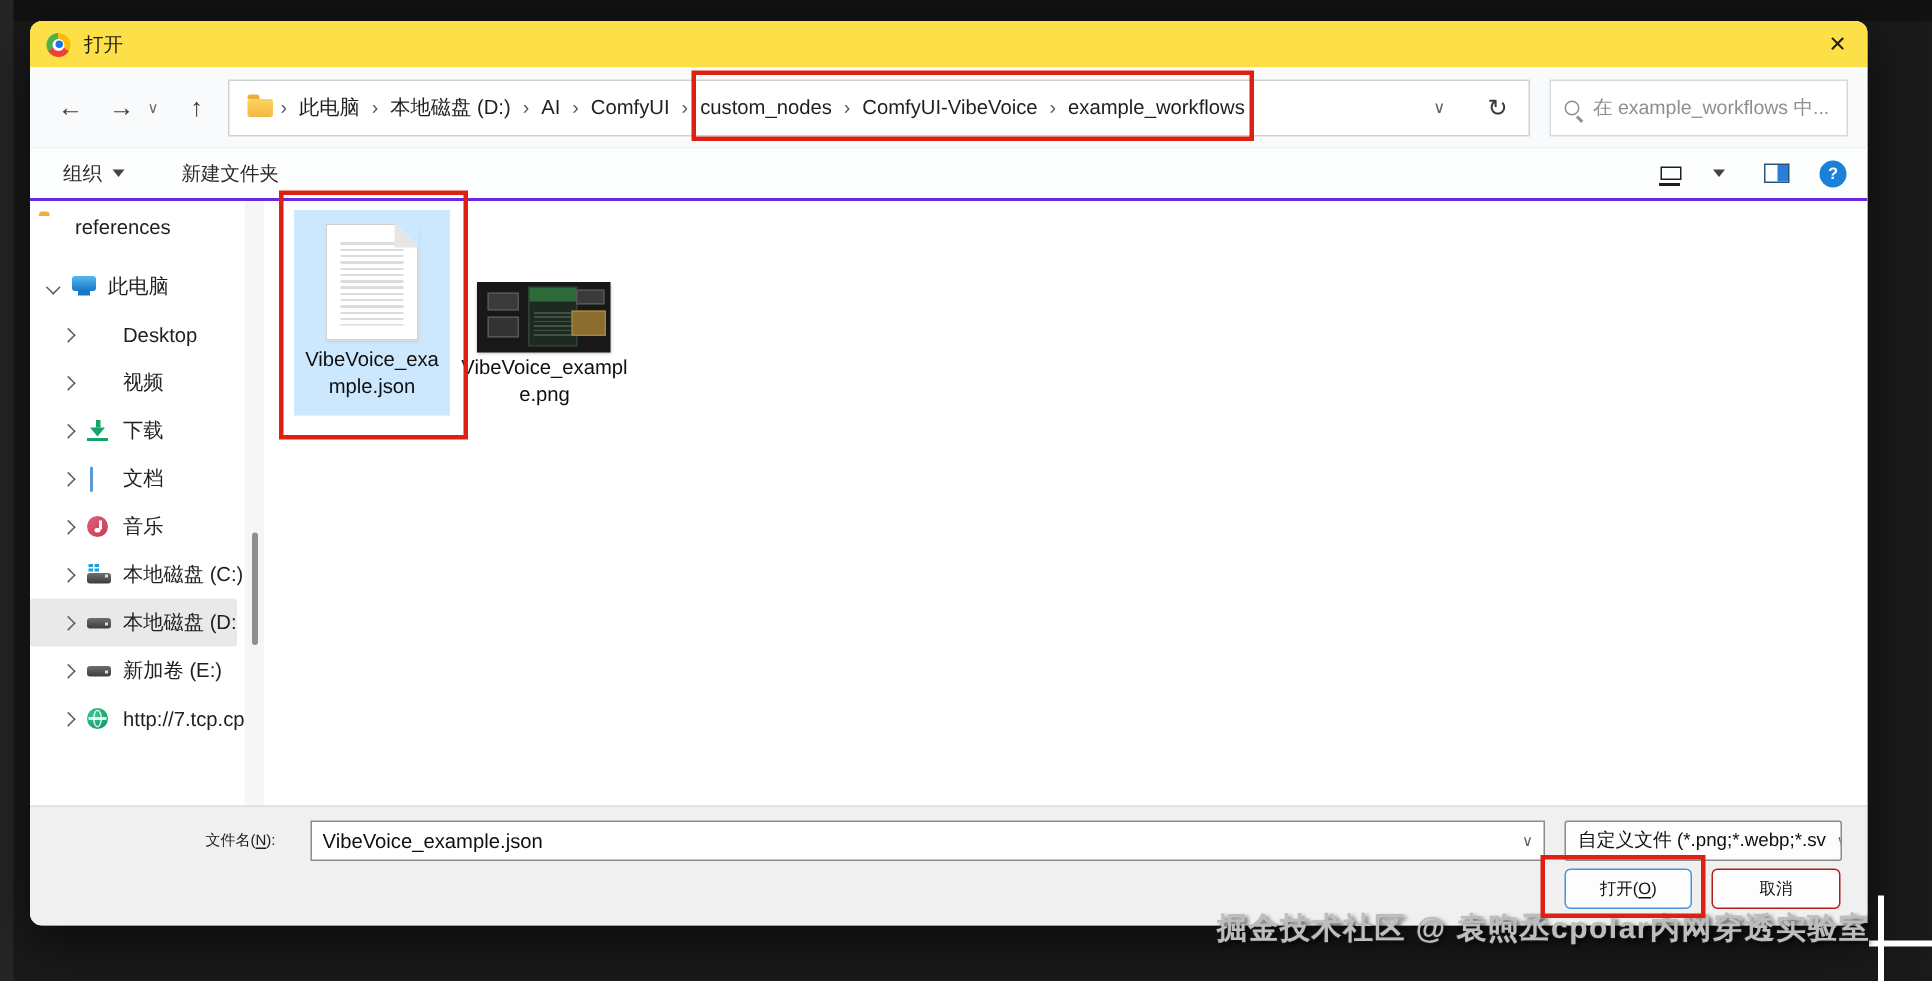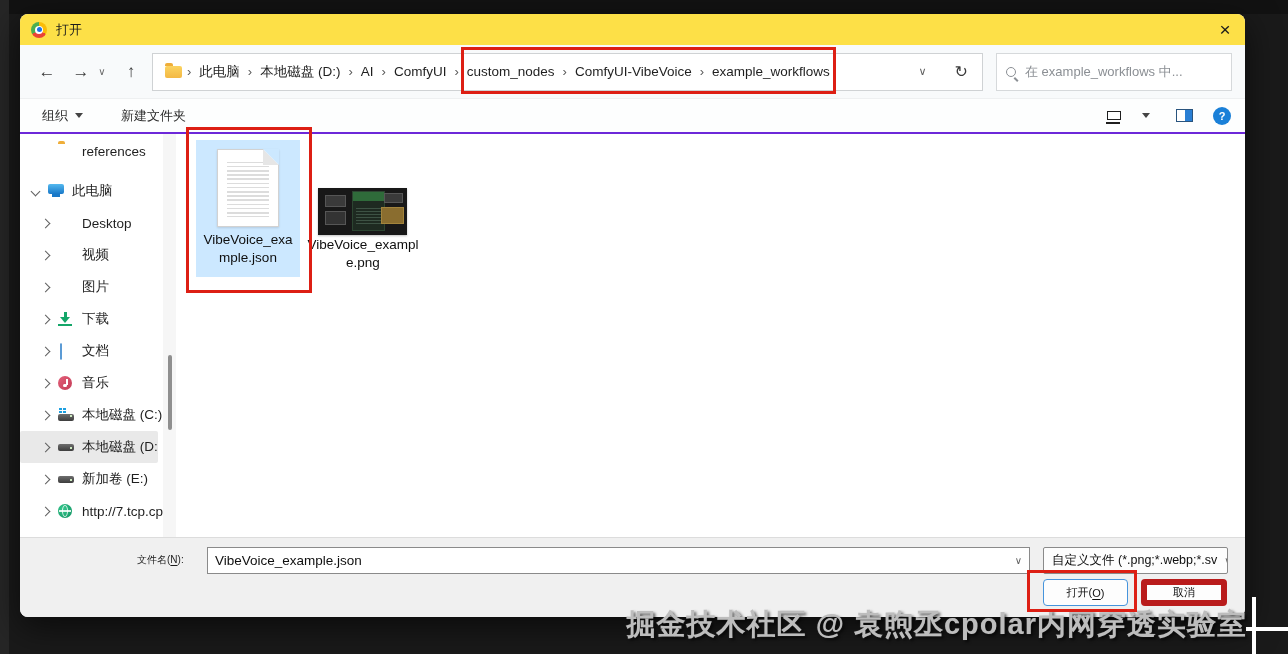--- a/index.html
+++ b/index.html
@@ -36,21 +36,21 @@
   .nav-btn.small { font-size:10px; color:#6a6a6a; width:16px; }
   .addrbar { height:38px; flex:1 1 auto; margin:0 0 0 8px; background:#fff; border:1px solid #cfd2d4;
     display:flex; align-items:center; padding:0 6px 0 8px; }
   .bc-folder { width:17px; height:12px; background:linear-gradient(#fbd35f,#f3b844); border-radius:2px; position:relative; margin:0 4px; flex:0 0 auto; }
   .bc-folder::before { content:""; position:absolute; left:0; top:-3px; width:8px; height:3px; background:#efae39; border-radius:2px 2px 0 0; }
   .crumb { font-size:13.5px; color:#1f1f1f; padding:0 7px; white-space:nowrap; }
   .crumb-sep { font-size:13px; color:#5a5a5a; padding:0 1px; }
   .addr-spacer { flex:1 1 auto; }
   .addr-chev { font-size:11px; color:#5f5f5f; margin-right:28px; }
   .refresh { font-size:16px; color:#3a3a3a; margin-right:8px; }
-  .searchbox { width:236px; height:38px; margin:0 13px 0 13px; background:#fff; border:1px solid #d6d9db;
+  .searchbox { width:199px; height:38px; margin:0 13px 0 13px; background:#fff; border:1px solid #d6d9db;
     display:flex; align-items:center; padding:0 9px; flex:0 0 auto; }
   .mag { width:10px; height:10px; border:1.6px solid #8b8f94; border-radius:50%; position:relative; flex:0 0 auto; }
   .mag::after { content:""; position:absolute; left:8px; top:9px; width:5px; height:1.6px; background:#8b8f94; transform:rotate(45deg); transform-origin:0 0; }
   .searchbox input { border:0; outline:none; flex:1; margin-left:9px; font-size:13px; color:#333; background:transparent; font-family:inherit; }
   .searchbox input::placeholder { color:#8b8f94; }
 
   
   .toolrow { height:35px; display:flex; align-items:center; padding:0 14px 0 22px; border-bottom:2px solid #6d28d9; background:#fdfefe; }
   .tool-label { font-size:13px; color:#2b2b2b; }
   .caret-down { width:0; height:0; border-left:4px solid transparent; border-right:4px solid transparent; border-top:5px solid #444; margin-left:7px; display:inline-block; }
@@ -64,21 +64,21 @@
     display:flex; align-items:center; justify-content:center; margin-left:6px; }
 
   
   .content { position:relative; height:403px; background:#fff; }
   .sidebar { position:absolute; left:0; top:0; width:160px; height:100%; padding-top:1px; }
   .side-item { display:flex; align-items:center; height:32px; font-size:13.5px; color:#1f1f1f; white-space:nowrap; }
   .side-item .lbl { margin-left:0; overflow:hidden; }
   .gap-after { margin-bottom:8px; }
   .pl-root { padding-left:8px; }
   .pl-child { padding-left:18px; }
-  .pl-ref { padding-left:32px; }
+  .pl-ref { }
   .chev-box { width:14px; display:flex; justify-content:center; flex:0 0 auto; }
   .chev { width:7px; height:7px; border-right:1.4px solid #5f5f5f; border-bottom:1.4px solid #5f5f5f; }
   .chev.right { transform:rotate(-45deg); }
   .chev.down { transform:rotate(45deg); }
   .sicon { width:16px; height:14px; position:relative; margin:0 8px 0 6px; flex:0 0 auto; }
   .selected-row { background:#e9e9e9; margin-right:22px; border-radius:2px; }
 
   .i-folder { width:16px; height:12px; margin-top:2px; background:linear-gradient(#fbd35f,#f3b844); border-radius:2px; position:relative; }
   .i-folder::before { content:""; position:absolute; left:0; top:-3px; width:7px; height:3px; background:#efae39; border-radius:2px 2px 0 0; }
   .i-pc { }
@@ -137,30 +137,30 @@
   .fname-label u, .btn u { text-decoration:underline; text-underline-offset:2px; }
   .fname-wrap { position:absolute; left:187px; top:9px; width:823px; height:27px; background:#fff; border:1px solid #8a8a8a;
     display:flex; align-items:center; }
   .fname-wrap input { flex:1; border:0; outline:none; font-size:13.5px; color:#0f0f0f; padding:0 7px; font-family:inherit; background:transparent; }
   .combo-chev { font-size:10px; color:#5f5f5f; padding:0 7px; }
   .ftype { position:absolute; left:1023px; top:9px; width:185px; height:27px; background:#fdfdfd; border:1px solid #8a8a8a; border-radius:2px;
     display:flex; align-items:center; justify-content:space-between; padding:0 6px 0 8px; font-size:12.5px; color:#0f0f0f; white-space:nowrap; overflow:hidden;text-align:right; }
   .btn { position:absolute; top:41px; height:27px; border-radius:4px; background:#fdfdfd; font-size:11px; color:#0f0f0f;
     display:flex; align-items:center; justify-content:center; }
   .btn-open { left:1023px; width:85px; border:1px solid #4694dc; }
-  .btn-cancel { left:1121px; width:86px; border:6px solid #b91c1c; }
+  .btn-cancel { left:1121px; width:86px; border:1px solid #b91c1c; }
 
   
   .ann { position:absolute; border:3px solid #dd1f14; z-index:60; pointer-events:none; }
   .ann-breadcrumb { left:461px; top:47px; width:375px; height:47px; }
   .ann-file { left:186px; top:127px; width:126px; height:166px; }
   .ann-open { left:1027px; top:570px; width:110px; height:42px; }
 
   
-  .watermark { position:absolute; right:41px; top:605px; z-index:50; font-size:29px; font-weight:bold; letter-spacing:1px;
+  .watermark { position:absolute; right:41px; top:605px; z-index:50; font-size:20px; font-weight:bold; letter-spacing:1px;
     color:#bdbdbd; text-shadow:2px 2px 3px rgba(0,0,0,.65), 0 0 1px rgba(255,255,255,.35); white-space:nowrap; }
   .cross-v { position:absolute; left:1252px; top:597px; width:4px; height:57px; background:#fff; z-index:40; }
   .cross-h { position:absolute; left:1246px; top:627px; width:42px; height:4px; background:#fff; z-index:40; }
 </style>
 </head>
 <body>
 
 <div class="bg-top"></div>
 <div class="bg-left"></div>
 
@@ -242,27 +242,20 @@
         <span class="chev-box">
             <span class="chev right"></span>
           </span>
         <span class="sicon"><span class="i-video"></span></span>
         <span class="lbl">视频</span>
       </div>
       <div class="side-item pl-child">
         <span class="chev-box">
             <span class="chev right"></span>
           </span>
-        <span class="sicon"><span class="i-pic"></span></span>
-        <span class="lbl">图片</span>
-      </div>
-      <div class="side-item pl-child">
-        <span class="chev-box">
-            <span class="chev right"></span>
-          </span>
         <span class="sicon">
             <span class="i-dl" style="position:absolute;"></span>
           </span>
         <span class="lbl">下载</span>
       </div>
       <div class="side-item pl-child">
         <span class="chev-box">
             <span class="chev right"></span>
           </span>
         <span class="sicon"><span class="i-doc"></span></span>

